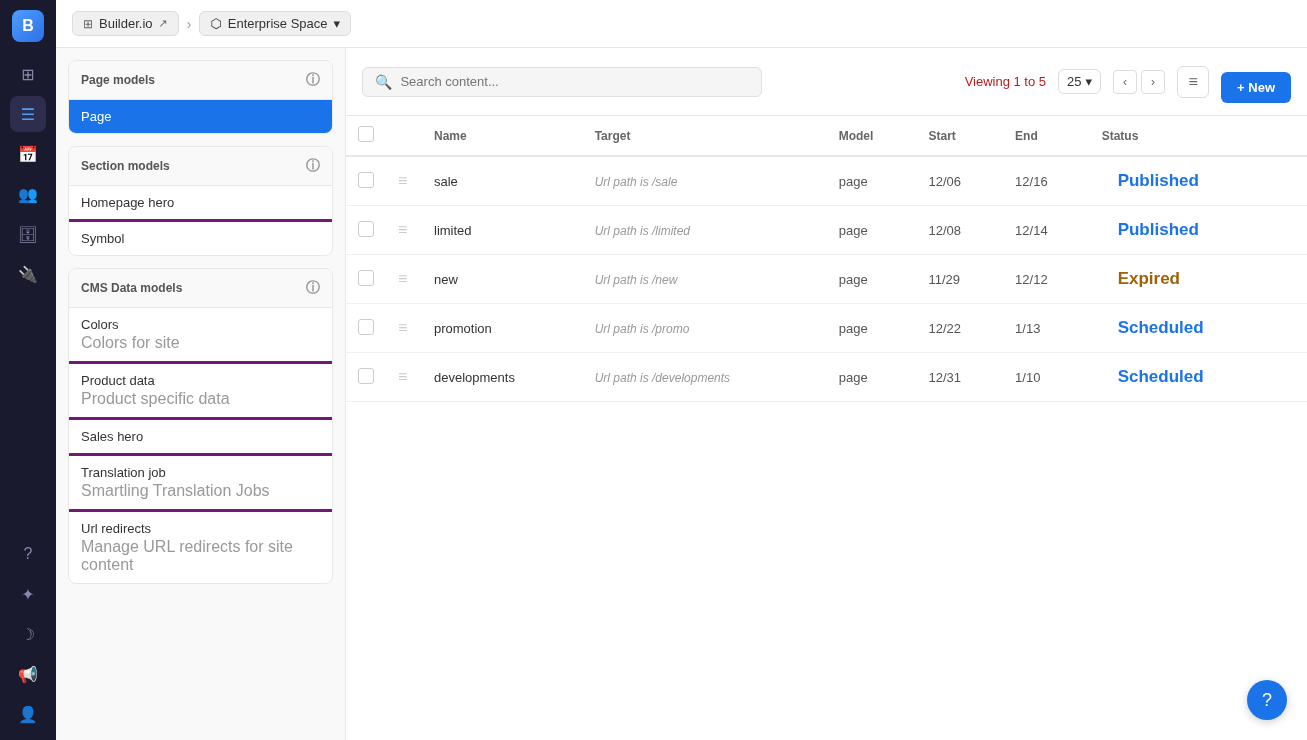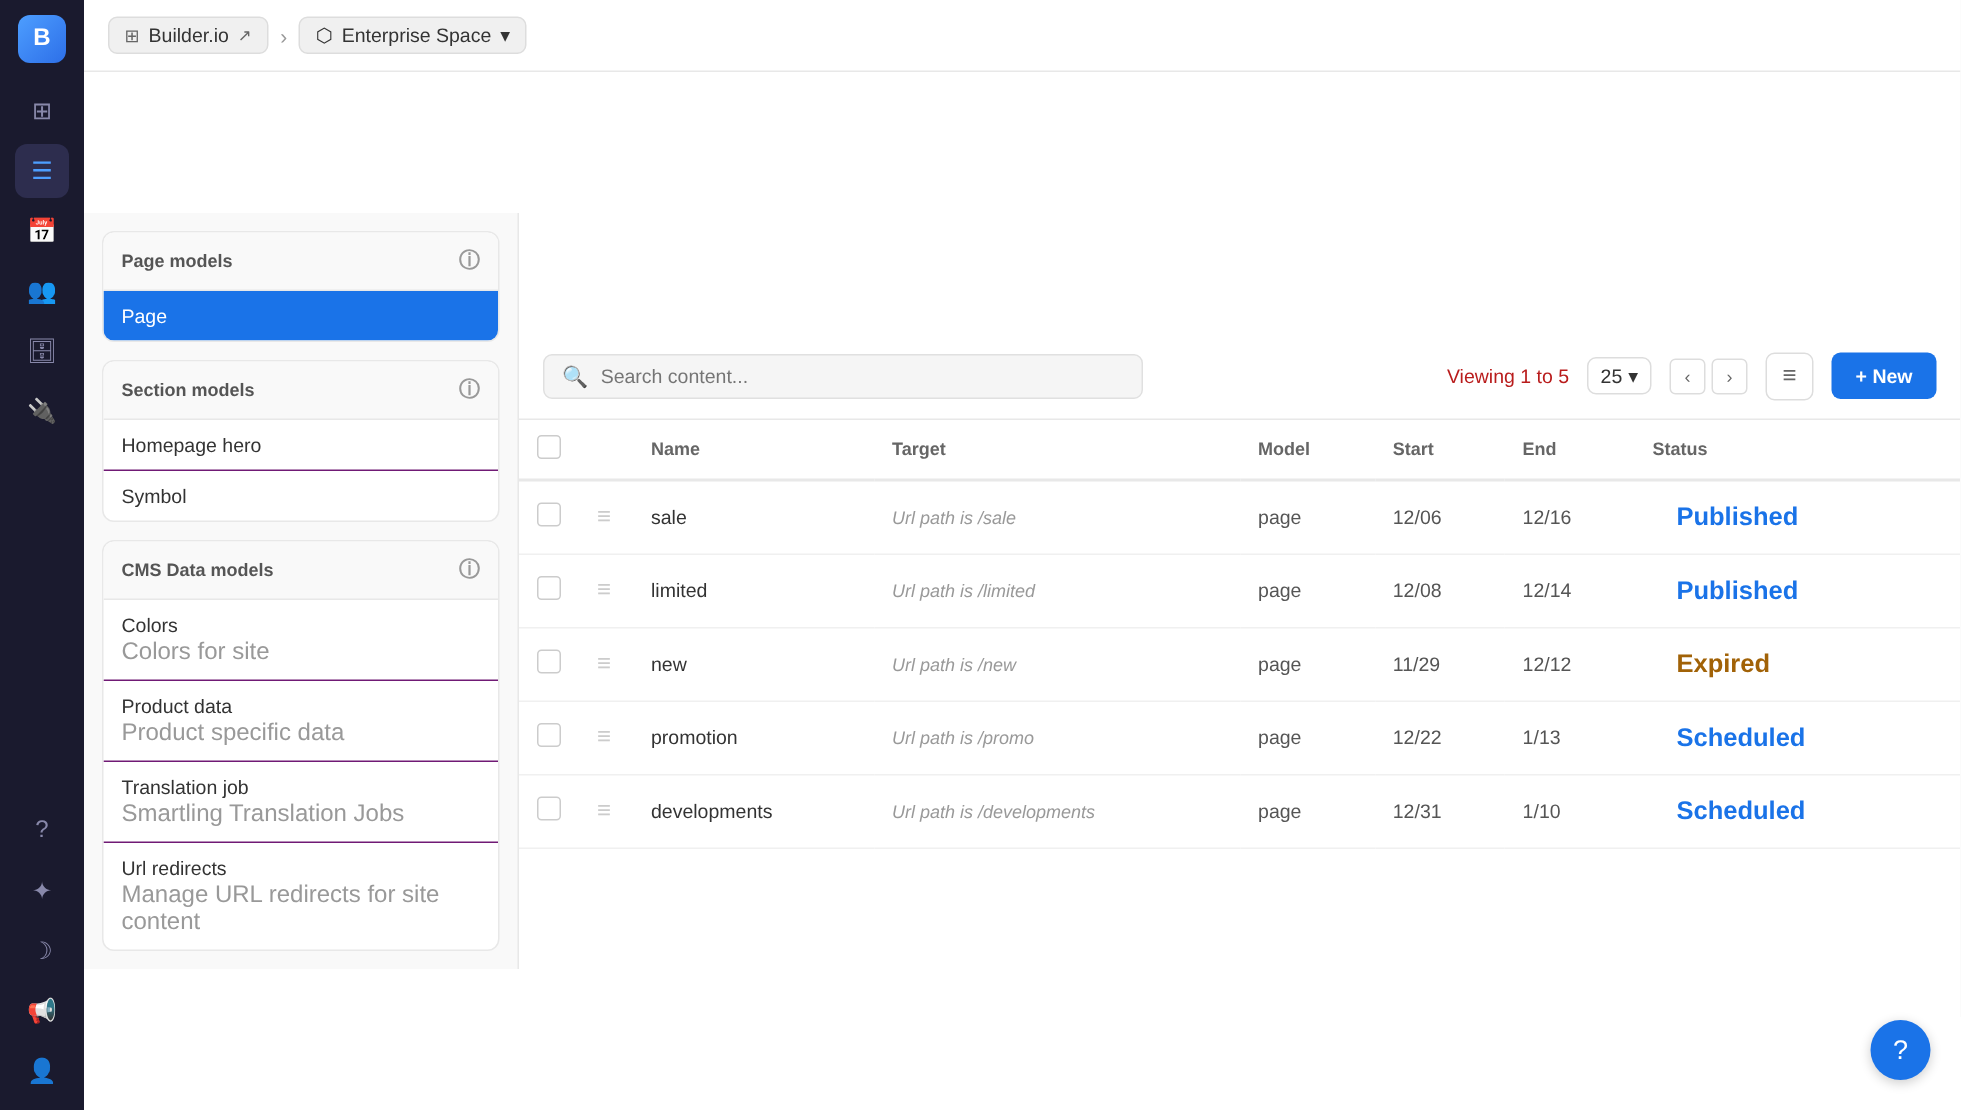--- a/index.html
+++ b/index.html
@@ -79,21 +79,20 @@
       font-size: 13px;
       color: #333;
       cursor: pointer;
     }
 
     
     .content-area {
       display: flex;
       flex: 1;
       overflow: hidden;
-      align-items: center;
     }
 
     
     .left-panel {
       width: 290px;
       background: #f9f9f9;
       border-right: 1px solid #e8e8e8;
       overflow-y: auto;
       flex-shrink: 0;
       padding: 12px;
@@ -122,21 +121,21 @@
     .model-section-header .info-icon {
       color: #999;
       font-size: 14px;
       cursor: pointer;
     }
     .model-item {
       padding: 9px 12px;
       font-size: 13px;
       color: #333;
       cursor: pointer;
-      border-bottom: 1px solid #701a75;
+      border-bottom: 3px solid #701a75;
     }
     .model-item:last-child { border-bottom: none; }
     .model-item.active {
       background: #1a73e8;
       color: #fff;
     }
     .model-item .subtitle {
       font-size: 16px;
       color: #999;
       margin-top: 2px;
@@ -199,20 +198,21 @@
     .new-btn {
       background: #1a73e8;
       color: #fff;
       border: none;
       border-radius: 6px;
       padding: 8px 16px;
       font-size: 13px;
       font-weight: 600;
       cursor: pointer;
       white-space: nowrap;
+      margin-top: 12px;
     }
 
     
     .pagination {
       display: flex; align-items: center; gap: 4px;
     }
     .pagination .arrow {
       width: 24px; height: 24px;
       display: flex; align-items: center; justify-content: center;
       border: 1px solid #ddd;
@@ -372,20 +372,23 @@
           <span>CMS Data models</span>
           <span class="info-icon">ⓘ</span>
         </div>
         <div class="model-item">
           <div>Colors</div>
           <div class="subtitle">Colors for site</div>
         </div>
         <div class="model-item">
           <div>Product data</div>
           <div class="subtitle">Product specific data</div>
+        </div>
+        <div class="model-item">
+          <div>Sales hero</div>
         </div>
         <div class="model-item">
           <div>Translation job</div>
           <div class="subtitle">Smartling Translation Jobs</div>
         </div>
         <div class="model-item">
           <div>Url redirects</div>
           <div class="subtitle">Manage URL redirects for site content</div>
         </div>
       </div>

